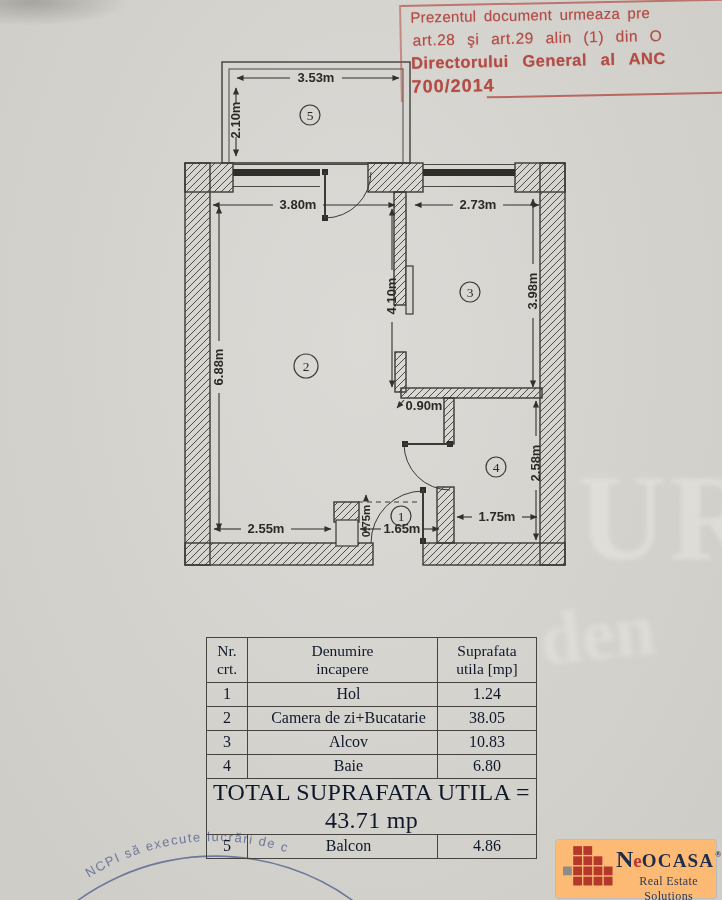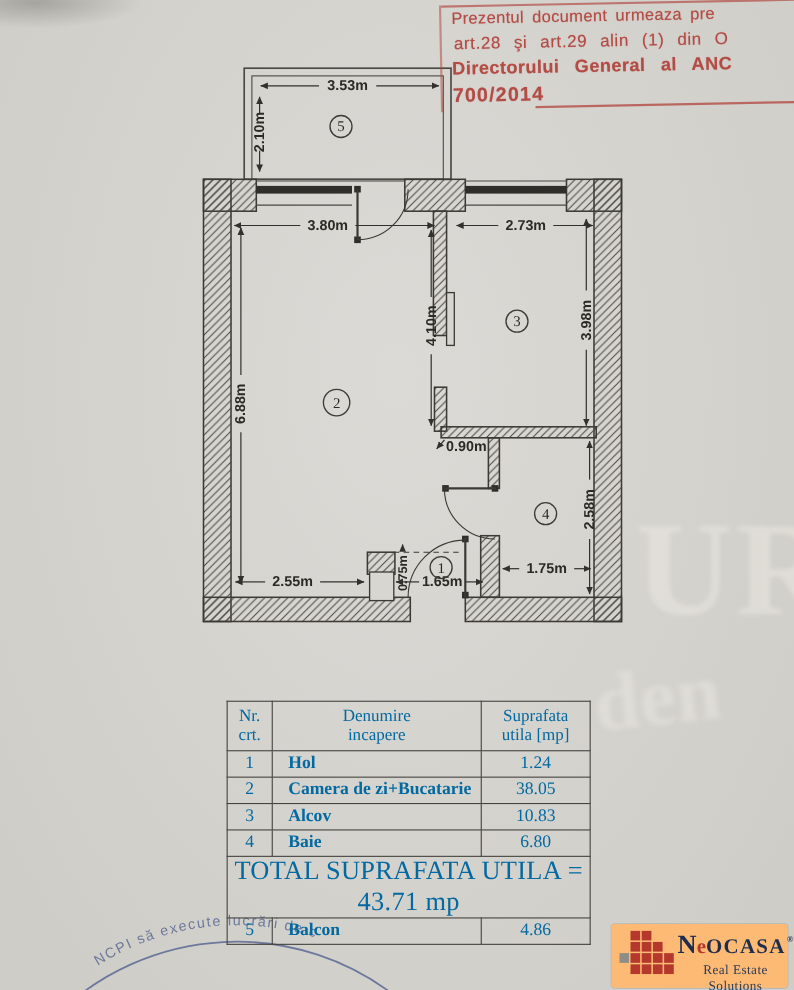--- a/index.html
+++ b/index.html
@@ -57,29 +57,29 @@
   .st-l3{left:11px;top:51px;font-size:16.5px;font-weight:600;letter-spacing:.4px;word-spacing:9px;}
   .st-l4{left:11px;top:74px;font-size:18px;font-weight:600;letter-spacing:1px;}
   .st-border{position:absolute;background:currentColor;}
   .st-bt{left:2px;top:2px;width:402px;height:2px;opacity:.7;}
   .st-bl{left:0;top:2px;width:2px;height:97px;opacity:.55;}
   .st-bb{left:86px;top:95px;width:330px;height:2px;opacity:.8;}
   
   .area-table{
     position:absolute;left:206px;top:637px;width:330px;
     border-collapse:collapse;table-layout:fixed;
-    font-family:"Liberation Serif", serif;color:#0369a1;
+    font-family:"Liberation Serif", serif;color:#0f172a;
     background:transparent;
   }
   .area-table td{
     border:1.6px solid #454440;
     font-size:16px;line-height:1.15;
     padding:0 2px;text-align:center;vertical-align:middle;
   }
-  .area-table .c-name{text-align:left;padding-left:14px;font-weight:bold;}
+  .area-table .c-name{text-align:center;padding-left:14px;}
   .area-table .hdr td{height:44px;font-size:15.5px;}
   .area-table .drow td{height:23px;}
   .area-table .trow td{height:24px;font-size:24px;letter-spacing:.3px;}
   
   .logo{
     position:absolute;left:556px;top:840px;width:160px;height:58px;
     background:#fdba74;border-radius:3px;
     box-shadow:0 0 0 1px rgba(70,68,60,.12);
     display:flex;align-items:flex-start;
   }

